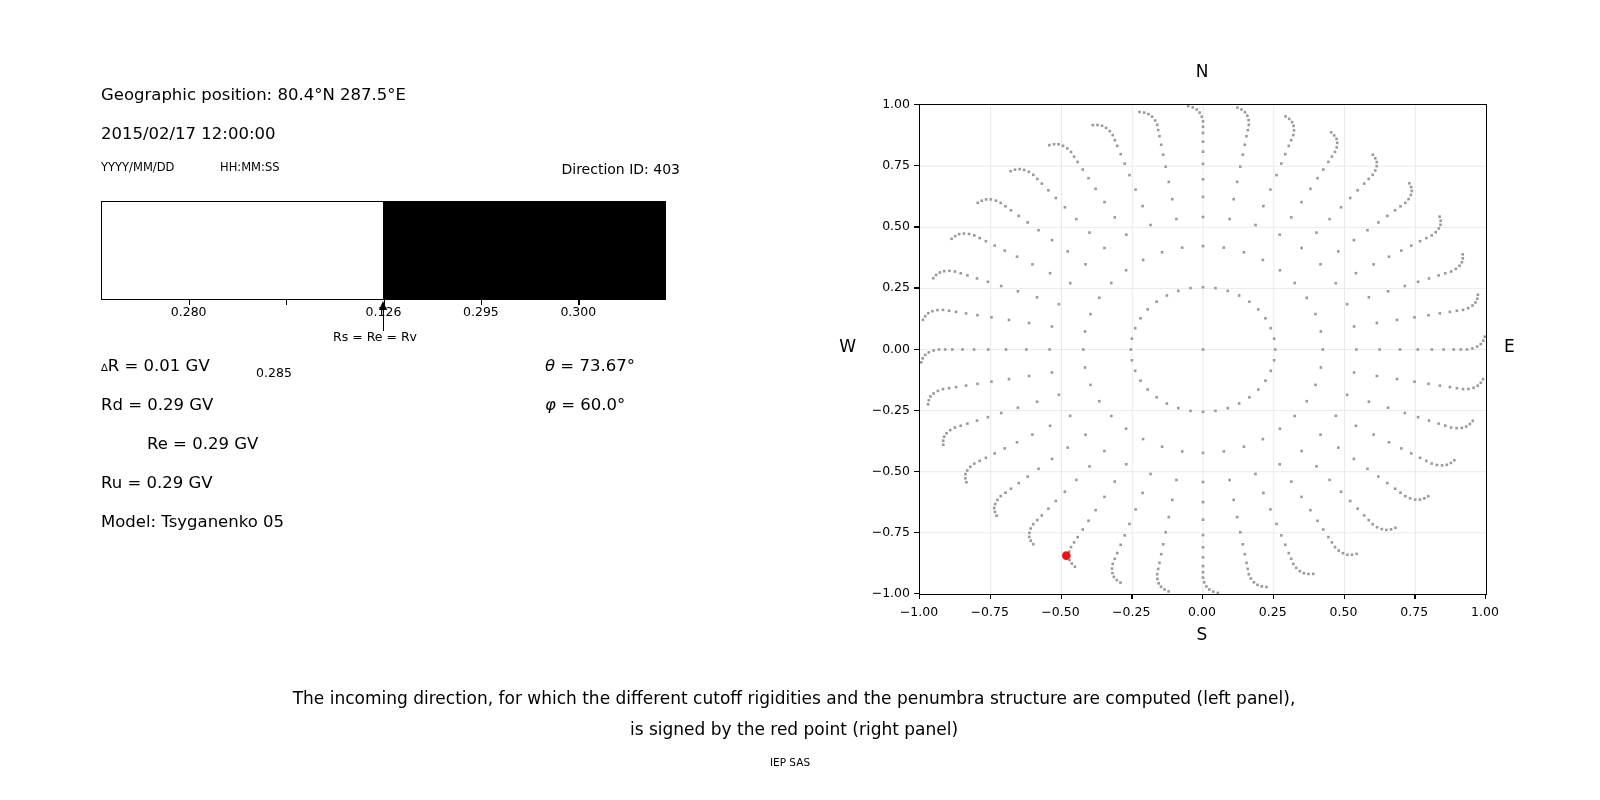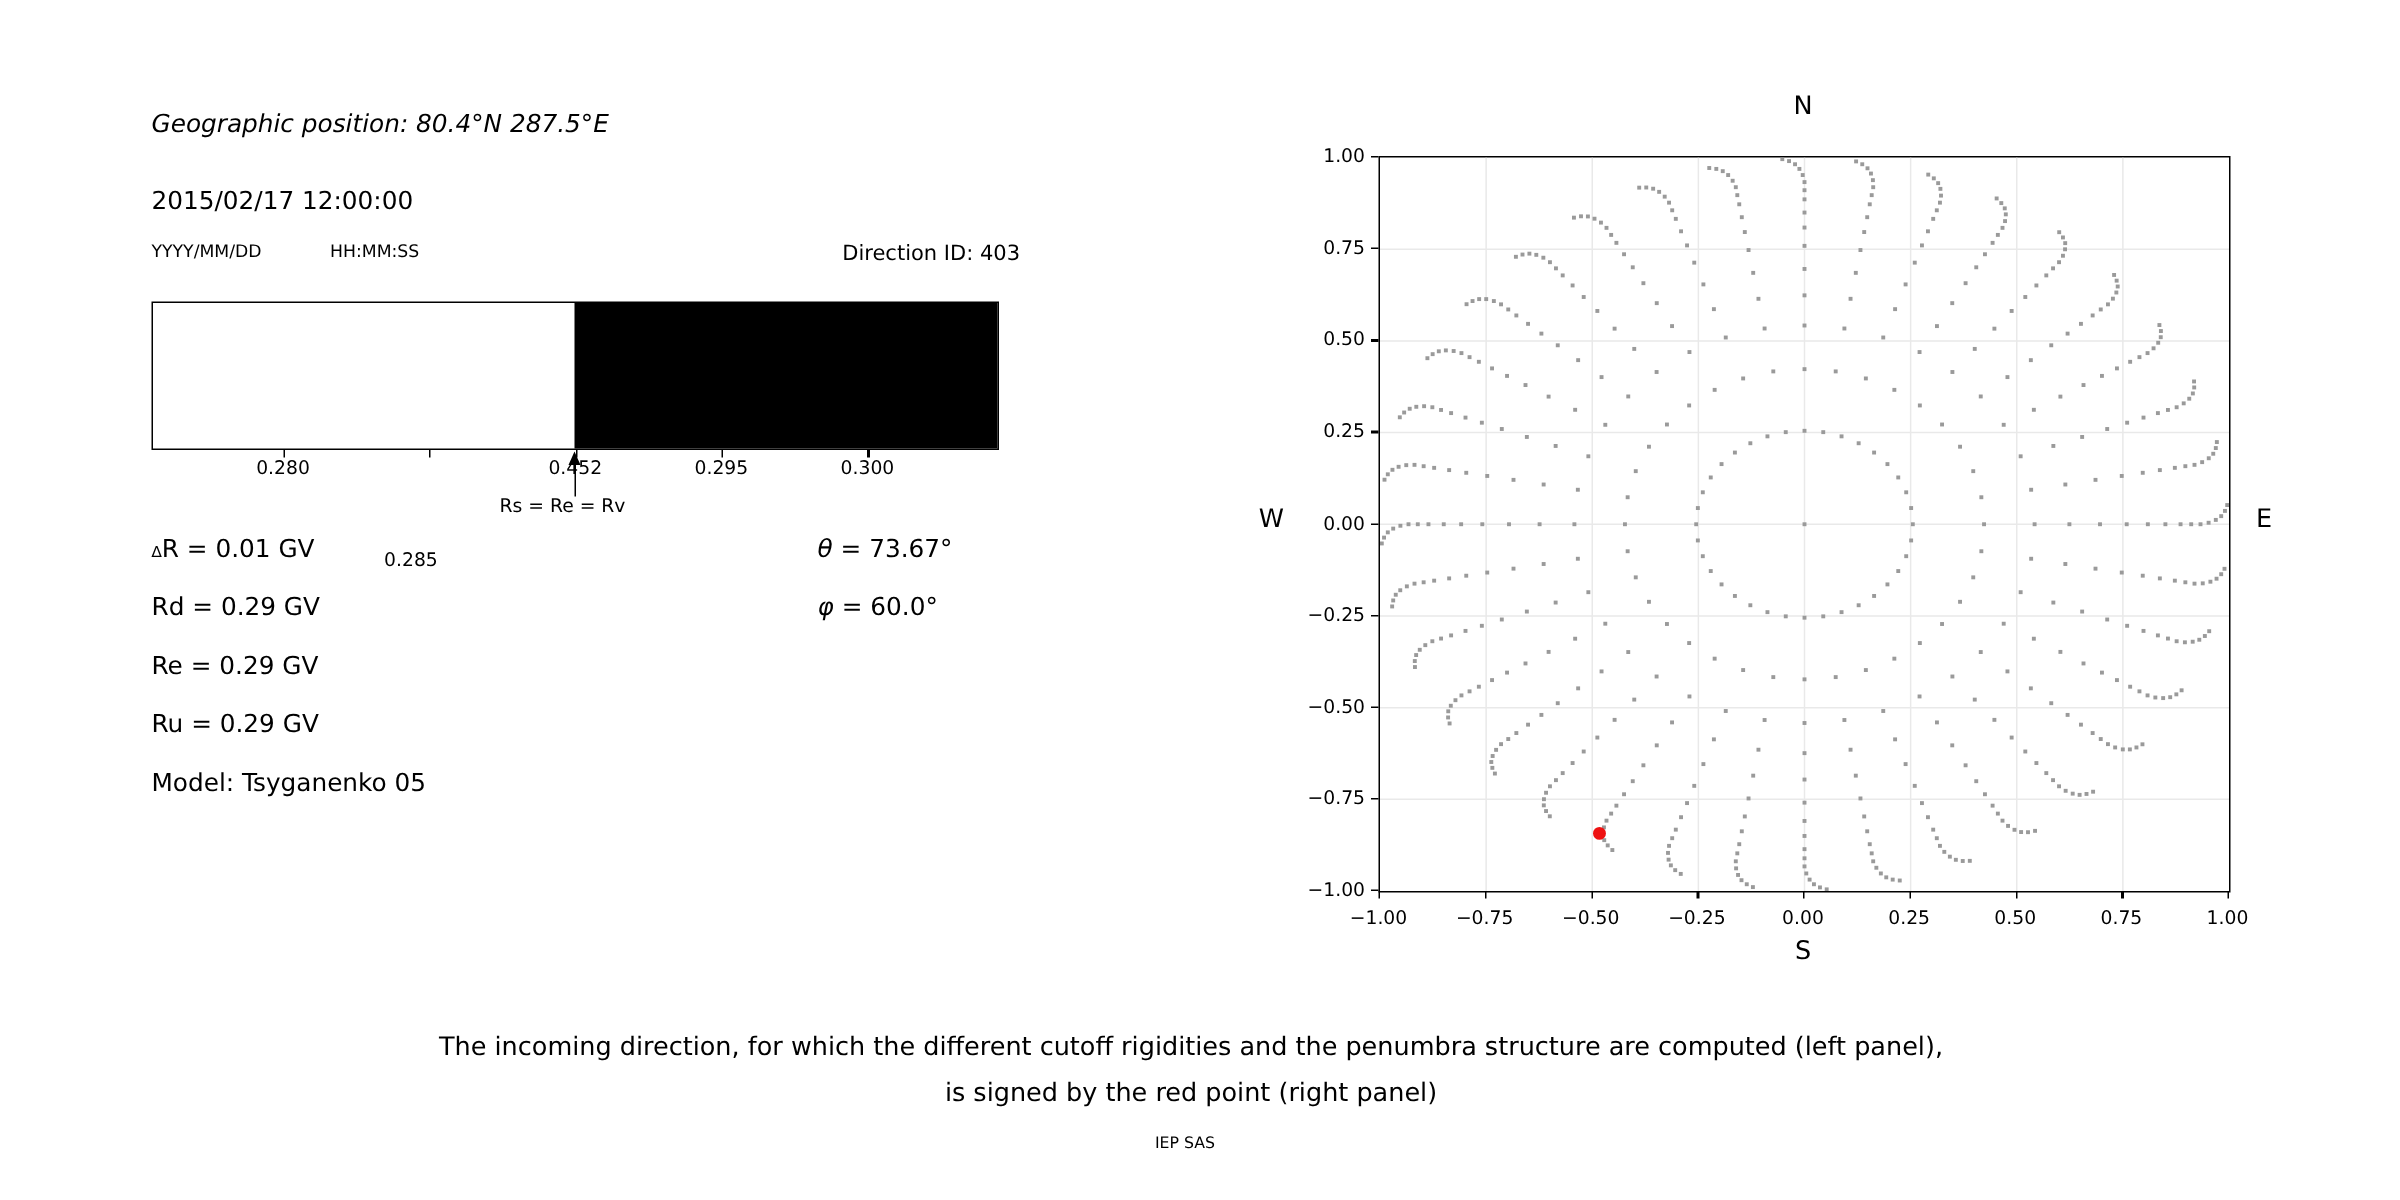--- a/index.html
+++ b/index.html
@@ -4,34 +4,34 @@
 <style>
   html,body{margin:0;padding:0;background:#fff;}
   #canvas{position:relative;width:1600px;height:800px;background:#ffffff;overflow:hidden;
           font-family:"DejaVu Sans",sans-serif;color:#000;}
   .abs{position:absolute;}
   .t16{font-size:16.5px;line-height:1.1;}
   .t12{font-size:12.5px;line-height:1.1;}
   .t11{font-size:11.5px;line-height:1.1;}
   .tick-label{position:absolute;font-size:12.5px;color:#000;}
   .tick-mark{position:absolute;background:#000;}
-  #geo-line{left:101px;top:74px;font-style:italic;}
+  #geo-line{left:101px;top:86px;}
   #dt-line{left:101px;top:125px;}
   #datefmt{left:101px;top:161px;}
   #timefmt{left:220px;top:161px;}
   #dir-id{right:920px;top:161px;font-size:14px;white-space:nowrap;}
   #bar-box{left:101px;top:201px;width:565px;height:99px;background:#fff;border:1.5px solid #000;box-sizing:border-box;}
   #bar-black{position:absolute;top:0;bottom:0;left:282px;right:0;}
   #arrow-head{left:379px;top:301px;width:0;height:0;border-left:4.5px solid transparent;border-right:4.5px solid transparent;border-bottom:9px solid #000;}
   #arrow-line{left:383px;top:309px;width:1.3px;height:22px;background:#000;}
   #arrow-label{left:310px;top:330px;width:130px;text-align:center;}
   .param{left:101px;white-space:nowrap;}
   .greek{left:545px;white-space:nowrap;}
   .greek .sym{font-style:italic;}
-  #p-dr{top:357px;} #p-rd{top:396px;text-align:center;} #p-re{top:435px;} #p-ru{top:474px;} #p-model{top:513px;}
+  #p-dr{top:357px;} #p-rd{top:396px;text-align:center;} #p-re{top:435px;margin-left:46px;} #p-ru{top:474px;} #p-model{top:513px;}
   #g-theta{top:357px;} #g-phi{top:396px;}
   .delta-sym{font-size:0.62em;}
   #plot-box{left:919px;top:104px;width:566px;height:489px;border:1.5px solid #000;box-sizing:content-box;background:#fff;}
   #plot-svg{position:absolute;left:0;top:0;}
   .compass{position:absolute;font-size:17px;}
   #c-n{left:1187px;top:61px;width:30px;text-align:center;}
   #c-s{left:1187px;top:624px;width:30px;text-align:center;}
   #c-w{left:826px;top:336px;width:30px;text-align:right;}
   #c-e{left:1504px;top:336px;width:30px;text-align:left;}
   #cap1{position:absolute;left:0;width:1588px;top:688px;font-size:17px;text-align:center;}
@@ -676,21 +676,21 @@
 
   <div id="cap1">The incoming direction, for which the different cutoff rigidities and the penumbra structure are computed (left panel),</div>
   <div id="cap2">is signed by the red point (right panel)</div>
   <div id="credit">IEP SAS</div>
 
 <div class="tick-mark" style="left: 188.672px; top: 300px; width: 1.3px; height: 4.5px;"></div>
     <div class="tick-label" style="left: 158.672px; top: 304px; width: 60px; text-align: center;">0.280</div>
     <div class="tick-mark" style="left: 286.086px; top: 300px; width: 1.3px; height: 4.5px;"></div>
     <div class="tick-label" style="left: 256.086px; top: 320px; width: 60px; text-align: left; margin-top: 45px;">0.285</div>
     <div class="tick-mark" style="left: 383.5px; top: 300px; width: 1.3px; height: 4.5px;"></div>
-    <div class="tick-label" style="left: 353.5px; top: 304px; width: 60px; text-align: center;">0.452</div>
+    <div class="tick-label" style="left: 353.5px; top: 304px; width: 60px; text-align: center;">0.126</div>
     <div class="tick-mark" style="left: 480.914px; top: 300px; width: 1.3px; height: 4.5px;"></div>
     <div class="tick-label" style="left: 450.914px; top: 304px; width: 60px; text-align: center;">0.295</div>
     <div class="tick-mark" style="left: 578.328px; top: 300px; width: 1.3px; height: 4.5px;"></div>
     <div class="tick-label" style="left: 548.328px; top: 304px; width: 60px; text-align: center;">0.300</div>
     <div class="tick-mark" style="left: 919px; top: 594px; width: 1.3px; height: 4.5px;"></div>
     <div class="tick-label" style="left: 884px; top: 604px; width: 70px; text-align: center;">−1.00</div>
     <div class="tick-mark" style="left: 989.75px; top: 594px; width: 1.3px; height: 4.5px;"></div>
     <div class="tick-label" style="left: 954.75px; top: 604px; width: 70px; text-align: center;">−0.75</div>
     <div class="tick-mark" style="left: 1060.5px; top: 594px; width: 1.3px; height: 4.5px;"></div>
     <div class="tick-label" style="left: 1025.5px; top: 604px; width: 70px; text-align: center;">−0.50</div>

